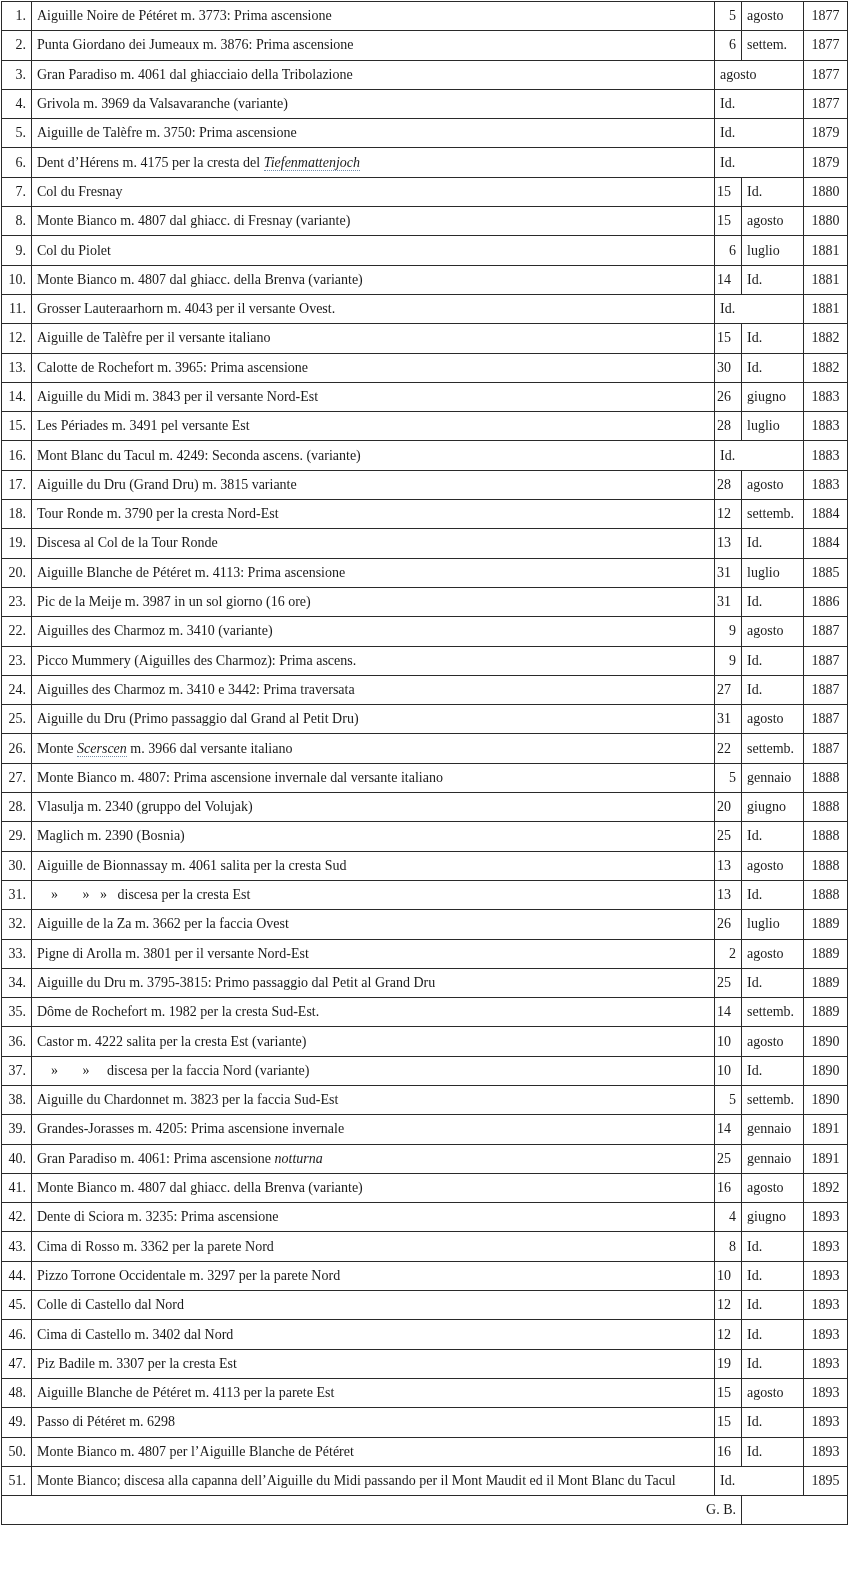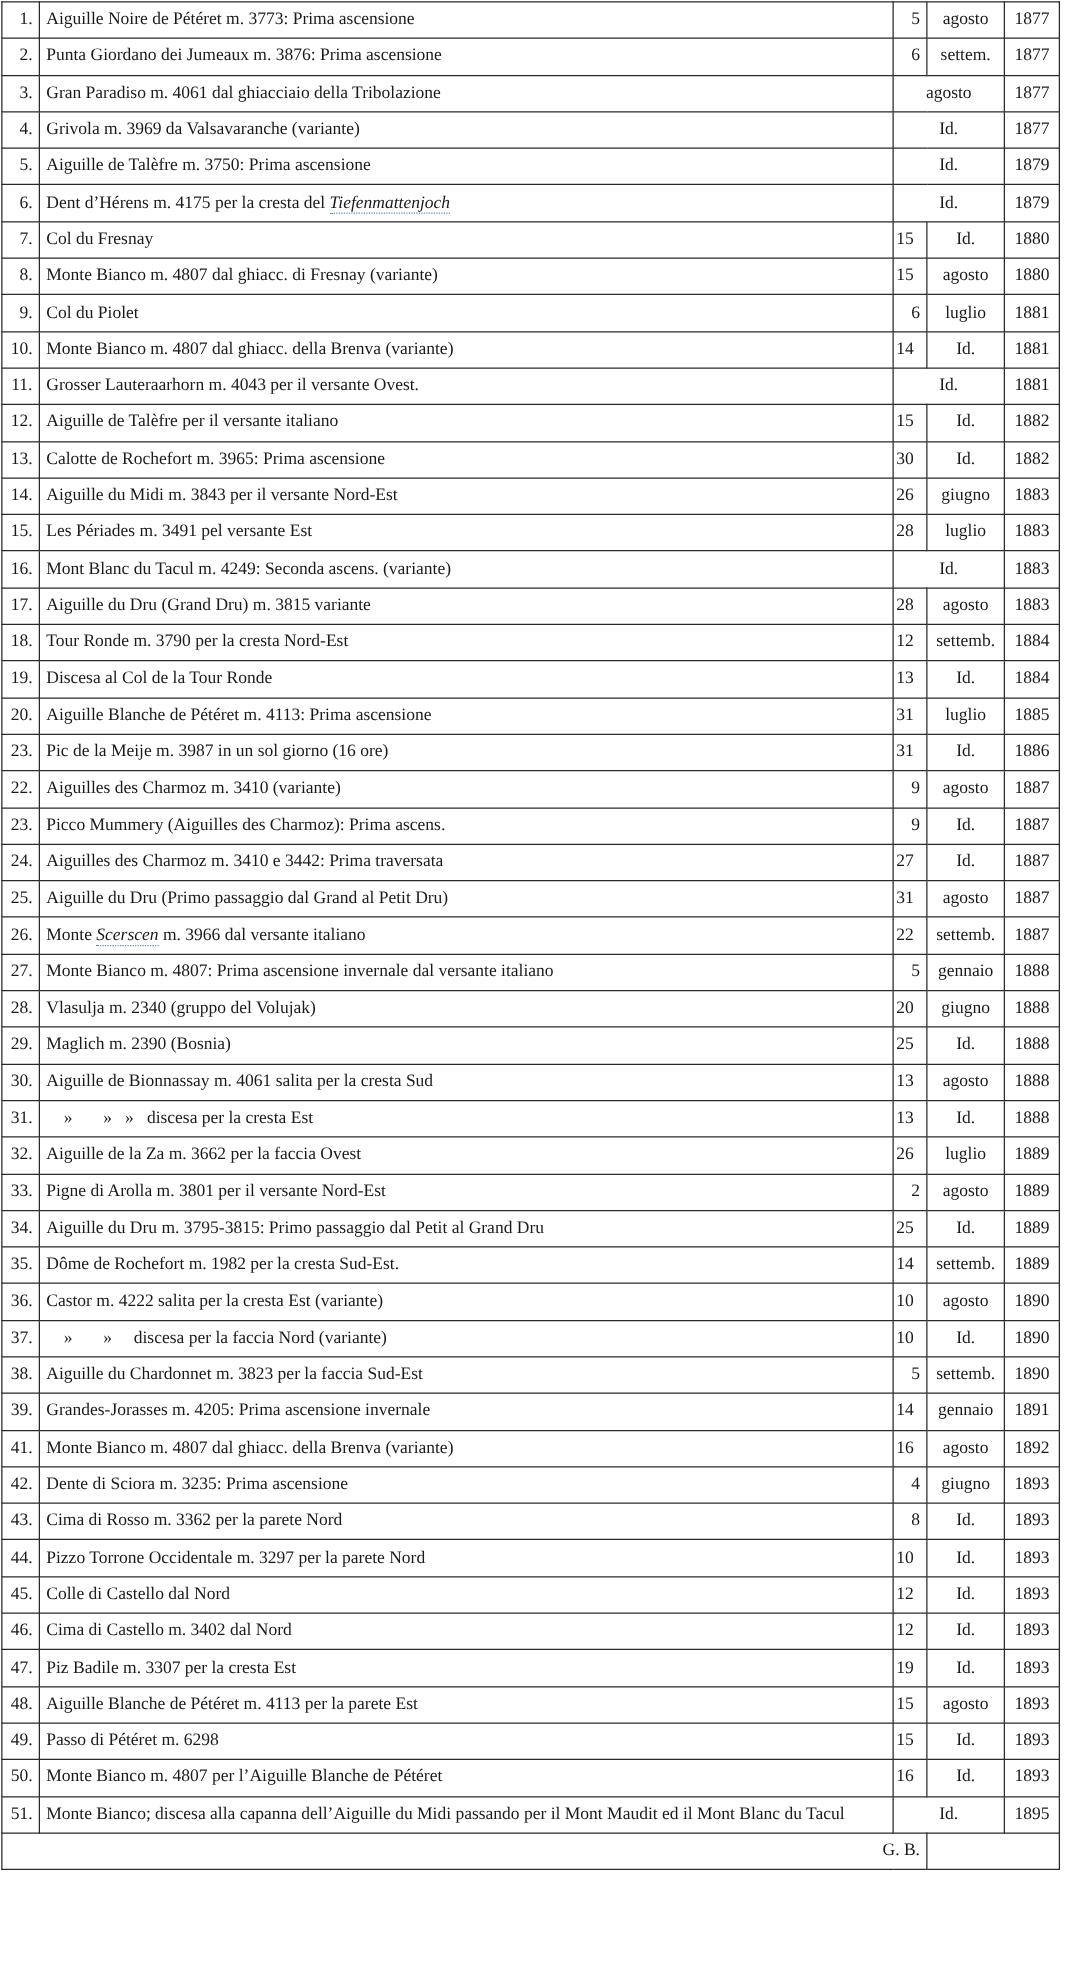--- a/index.html
+++ b/index.html
@@ -8,21 +8,21 @@
   table.climbs td { border:1.5px solid #2a2a2a; height:28.3px; padding:0 5px; white-space:nowrap; overflow:hidden; vertical-align:middle; line-height:16px; }
   col.c-num { width:30px; }
   col.c-desc { width:683px; }
   col.c-day { width:27px; }
   col.c-month { width:62px; }
   col.c-year { width:44px; }
   td.num { text-align:right; padding:0 4px 0 0; }
   td.desc { text-align:left; padding-left:5px;margin-left:17px; }
   td.day { text-align:right; padding:0 3px 0 0; }
   td.day.two { text-align:left; padding:0 0 0 2px;margin-left:16px; }
-  td.month { text-align:center; padding:0 4px 0 0; }
+  td.month { text-align:left; padding:0 4px 0 0; }
   td.year { text-align:center; padding:0; }
   .dotted { border-bottom:1.5px dotted #6e8aa8;font-style:italic; }
   .em { font-style:italic; }
   td.sig { text-align:right; padding-right:4px; }
 </style>
 </head>
 <body>
 
 <table class="climbs">
   <colgroup>
@@ -294,20 +294,27 @@
         <td class="year">1890</td>
       </tr>
       <tr>
         <td class="num">39.</td>
         <td class="desc">Grandes-Jorasses m. 4205: Prima ascensione invernale</td>
         <td class="day two">14</td>
         <td class="month">gennaio</td>
         <td class="year">1891</td>
       </tr>
       <tr>
+        <td class="num">40.</td>
+        <td class="desc"><span>Gran Paradiso m. 4061: Prima ascensione </span><span class="em">notturna</span></td>
+        <td class="day two">25</td>
+        <td class="month">gennaio</td>
+        <td class="year">1891</td>
+      </tr>
+      <tr>
         <td class="num">41.</td>
         <td class="desc">Monte Bianco m. 4807 dal ghiacc. della Brenva (variante)</td>
         <td class="day two">16</td>
         <td class="month">agosto</td>
         <td class="year">1892</td>
       </tr>
       <tr>
         <td class="num">42.</td>
         <td class="desc">Dente di Sciora m. 3235: Prima ascensione</td>
         <td class="day">4</td>

